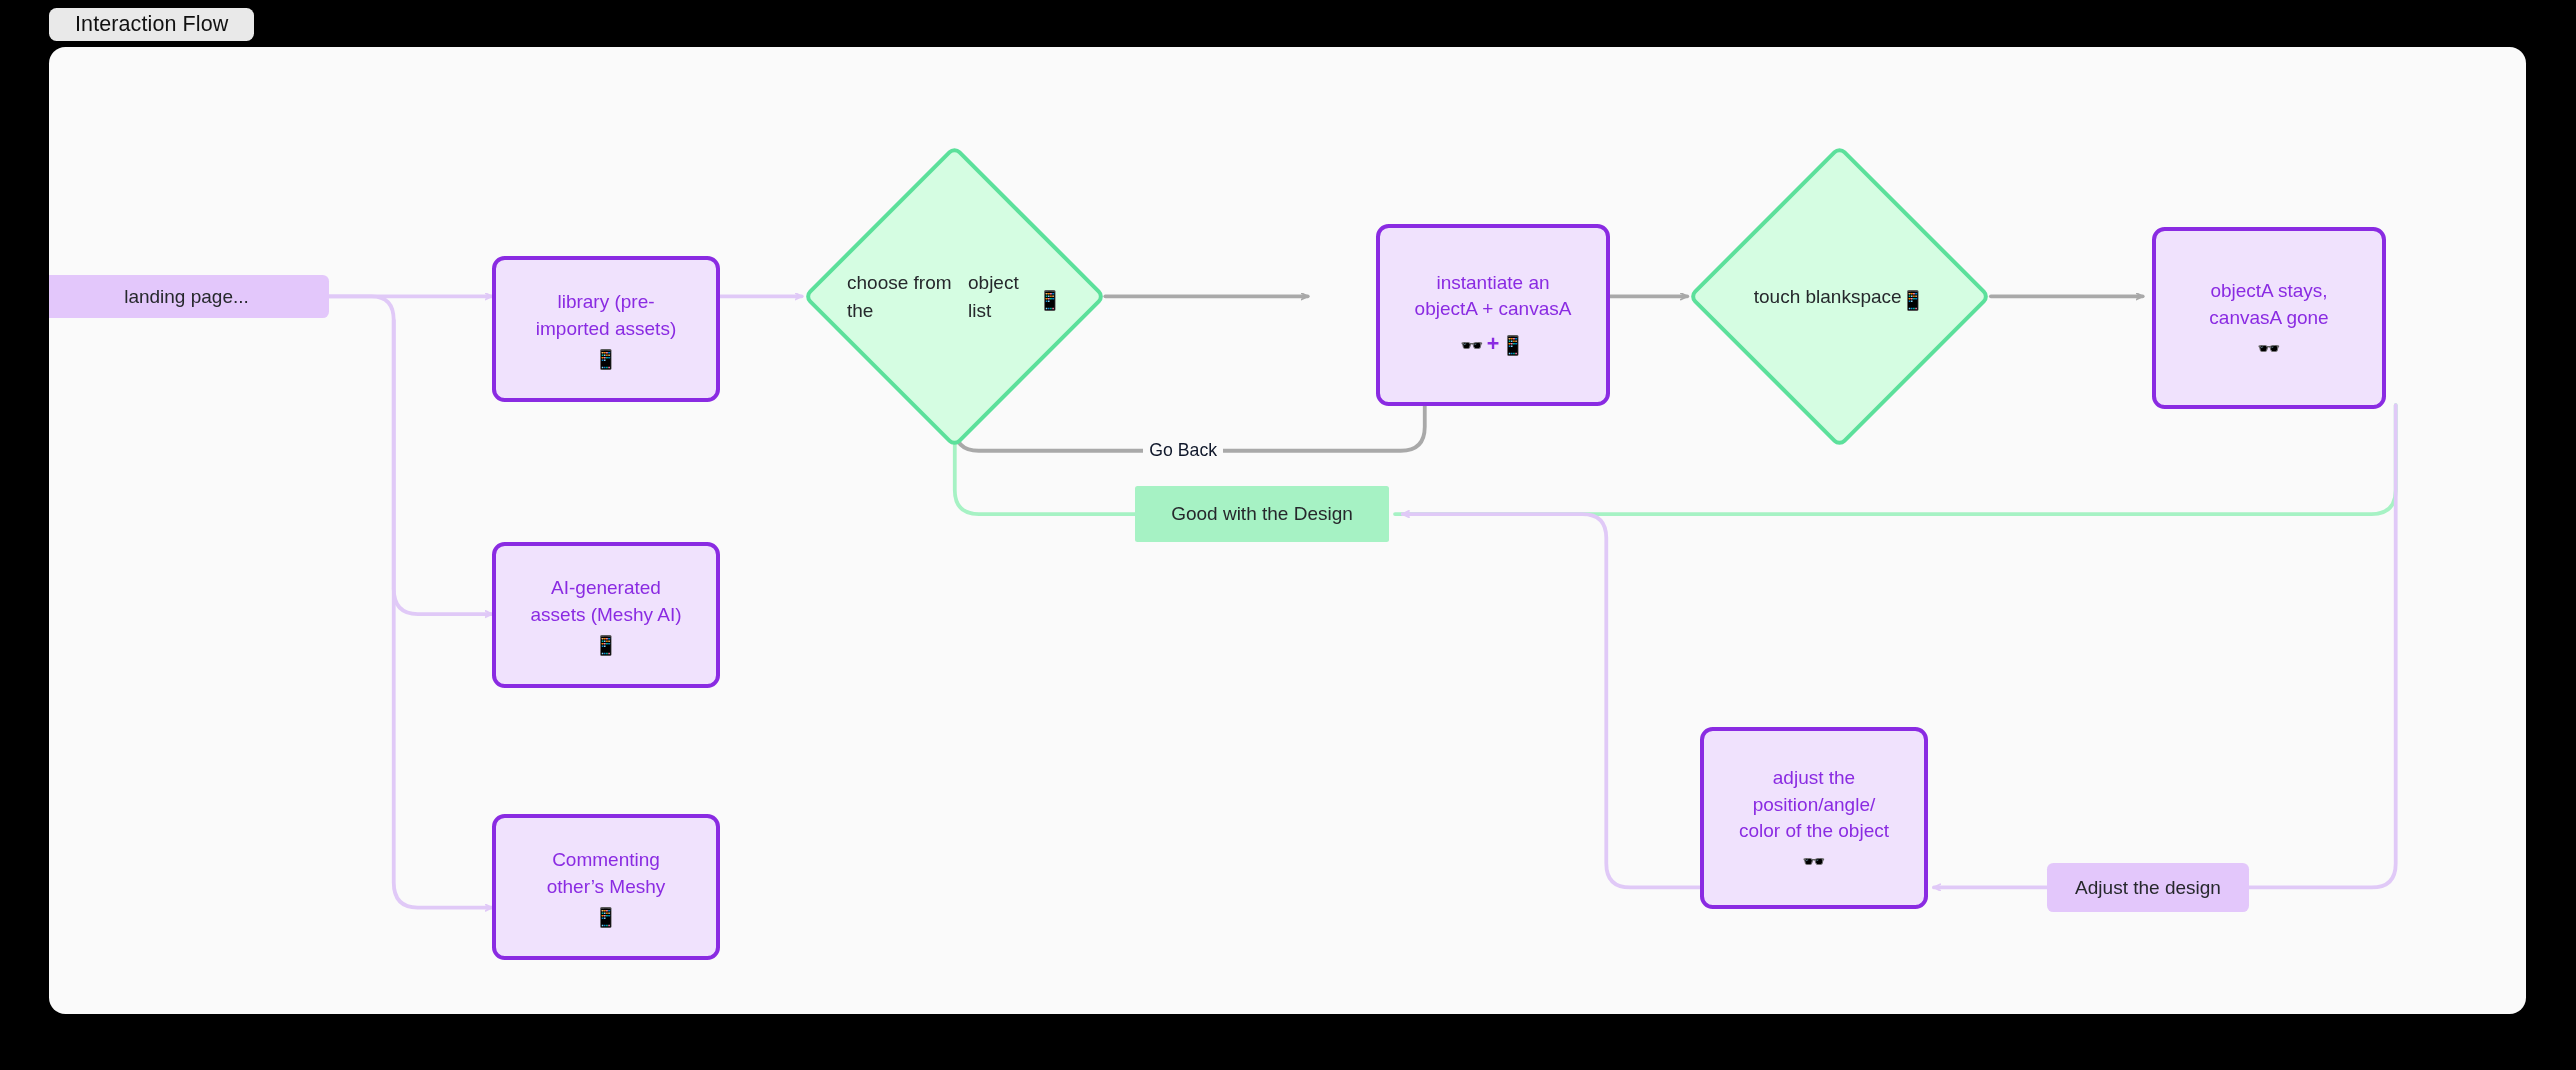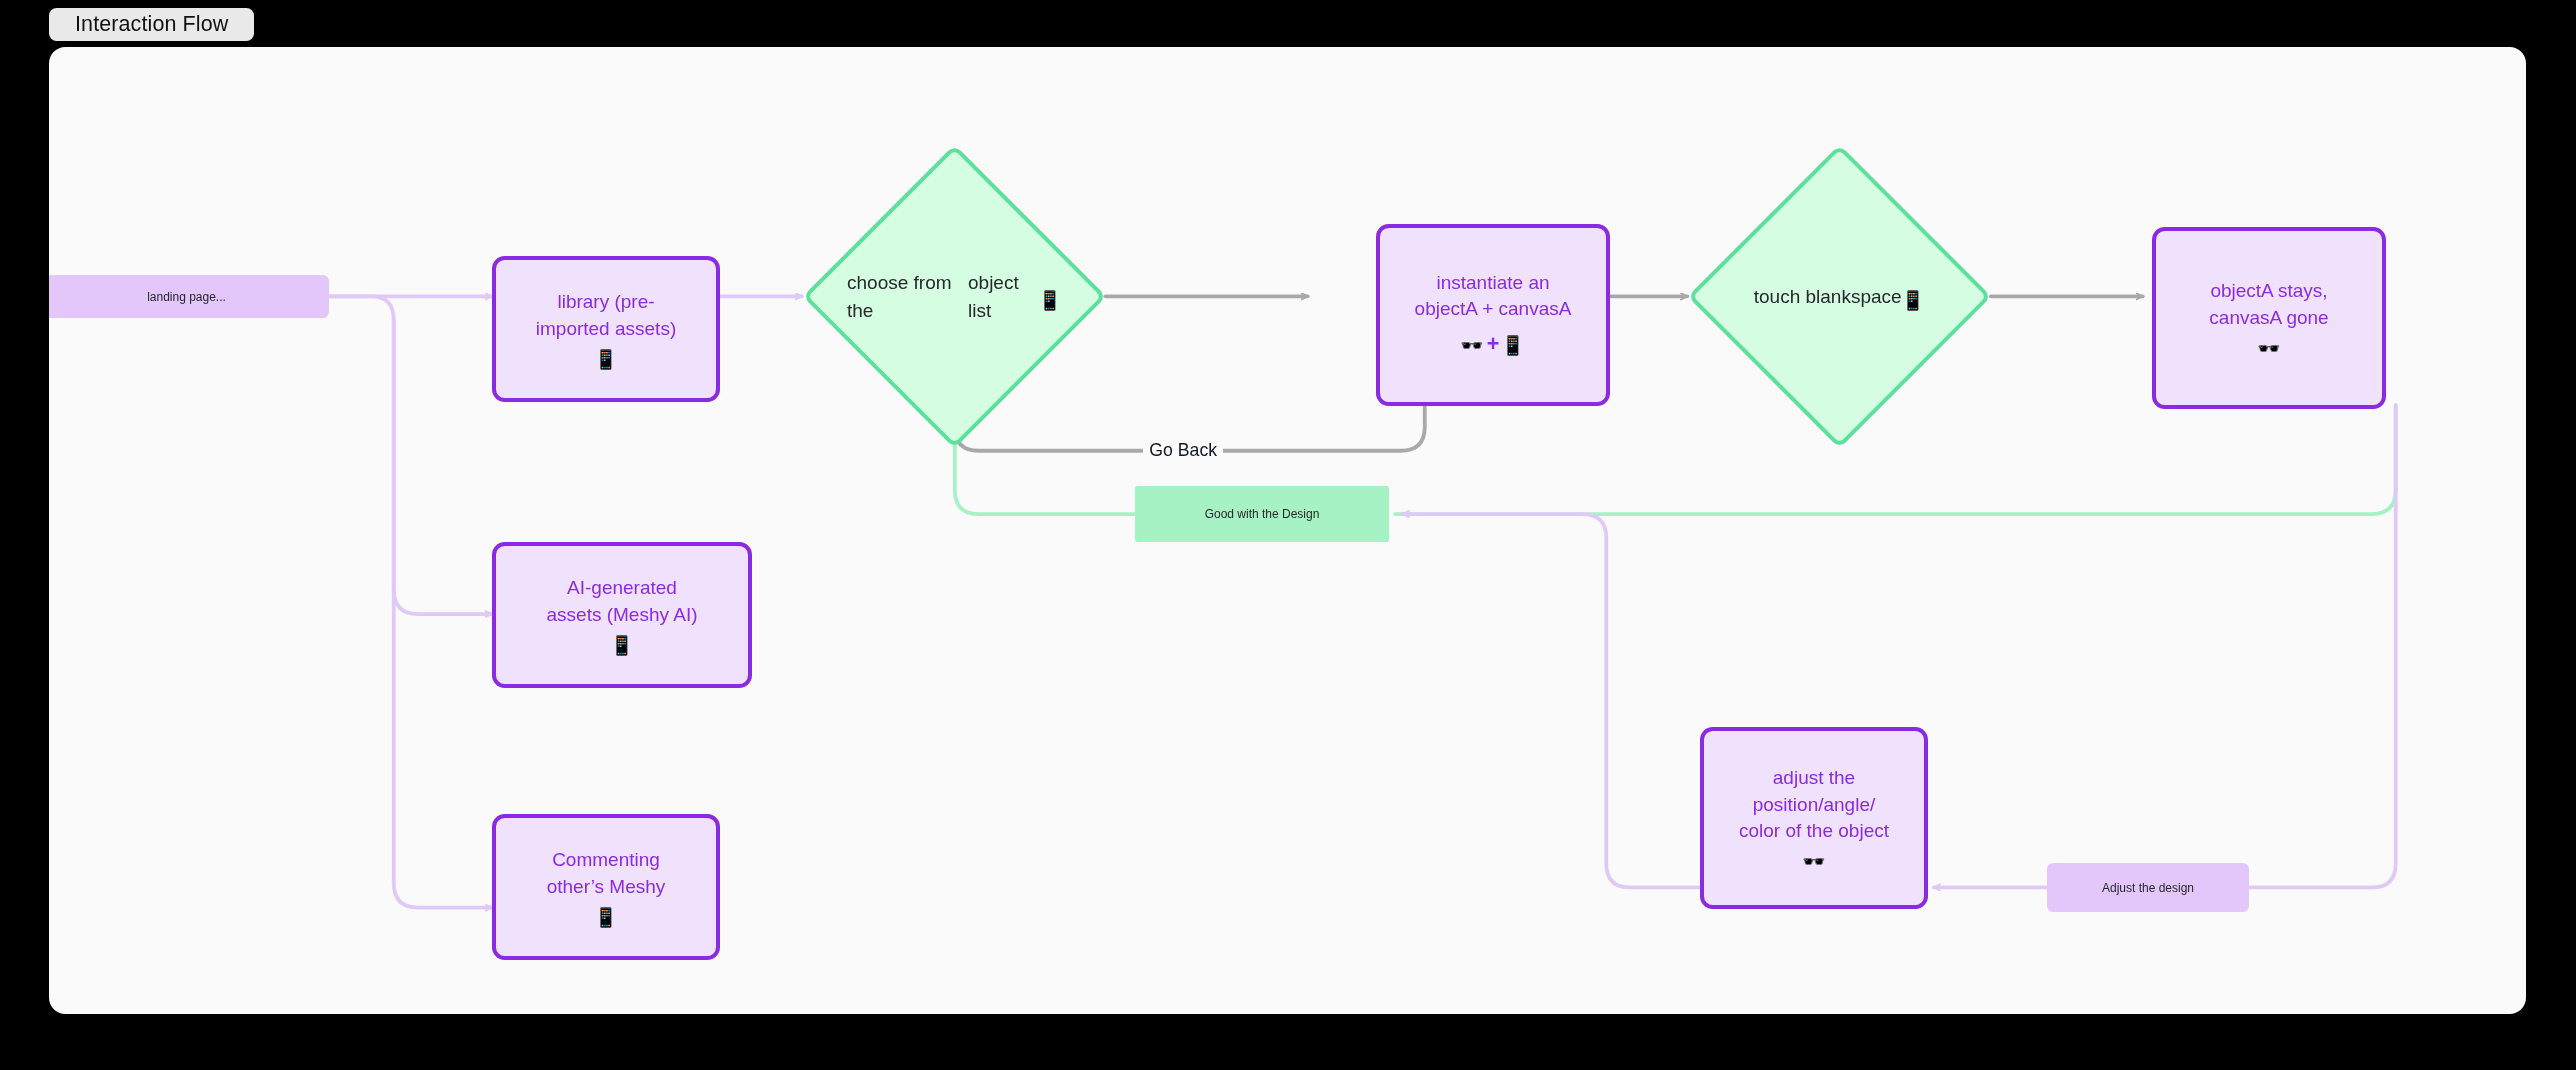--- a/index.html
+++ b/index.html
@@ -75,21 +75,21 @@
     color:#26282c;font-size:19px;line-height:1.45;
     pointer-events:none;
   }
   .dia-txt .emoji{margin-top:7.6px;font-size:19px;line-height:1;}
 
   
   .chip{
     position:absolute;
     box-sizing:border-box;
     display:flex;align-items:center;justify-content:center;
-    font-size:12px;color:#26282c;
+    font-size:19px;color:#26282c;
     z-index:12;
     white-space:nowrap;
   }
   .chip-purple{background:#e3c7fb;border-radius:6.3px;}
   .chip-green{background:#a6f2c4;border-radius:2.5px;}
 
   
   .edge-label{
     position:absolute;
     font-size:17.7px;color:#0f172a;
@@ -160,21 +160,21 @@
     <div class="chip chip-purple" style="left:-5px;top:228px;width:285px;height:43px;">
       <span>landing page...</span>
     </div>
 
     <div class="node proc" style="left:443px;top:177px;width:228px;height:146px;margin-top:32px;">
       <span>library (pre-</span>
       <span>imported assets)</span>
       <span class="emoji">📱</span>
     </div>
 
-    <div class="node proc" style="left:443px;top:495px;width:260px;height:146px;">
+    <div class="node proc" style="left:443px;top:495px;width:228px;height:146px;">
       <span>AI-generated</span>
       <span>assets (Meshy AI)</span>
       <span class="emoji">📱</span>
     </div>
 
     <div class="node proc" style="left:443px;top:767px;width:228px;height:146px;">
       <span>Commenting</span>
       <span>other’s Meshy</span>
       <span class="emoji">📱</span>
     </div>

